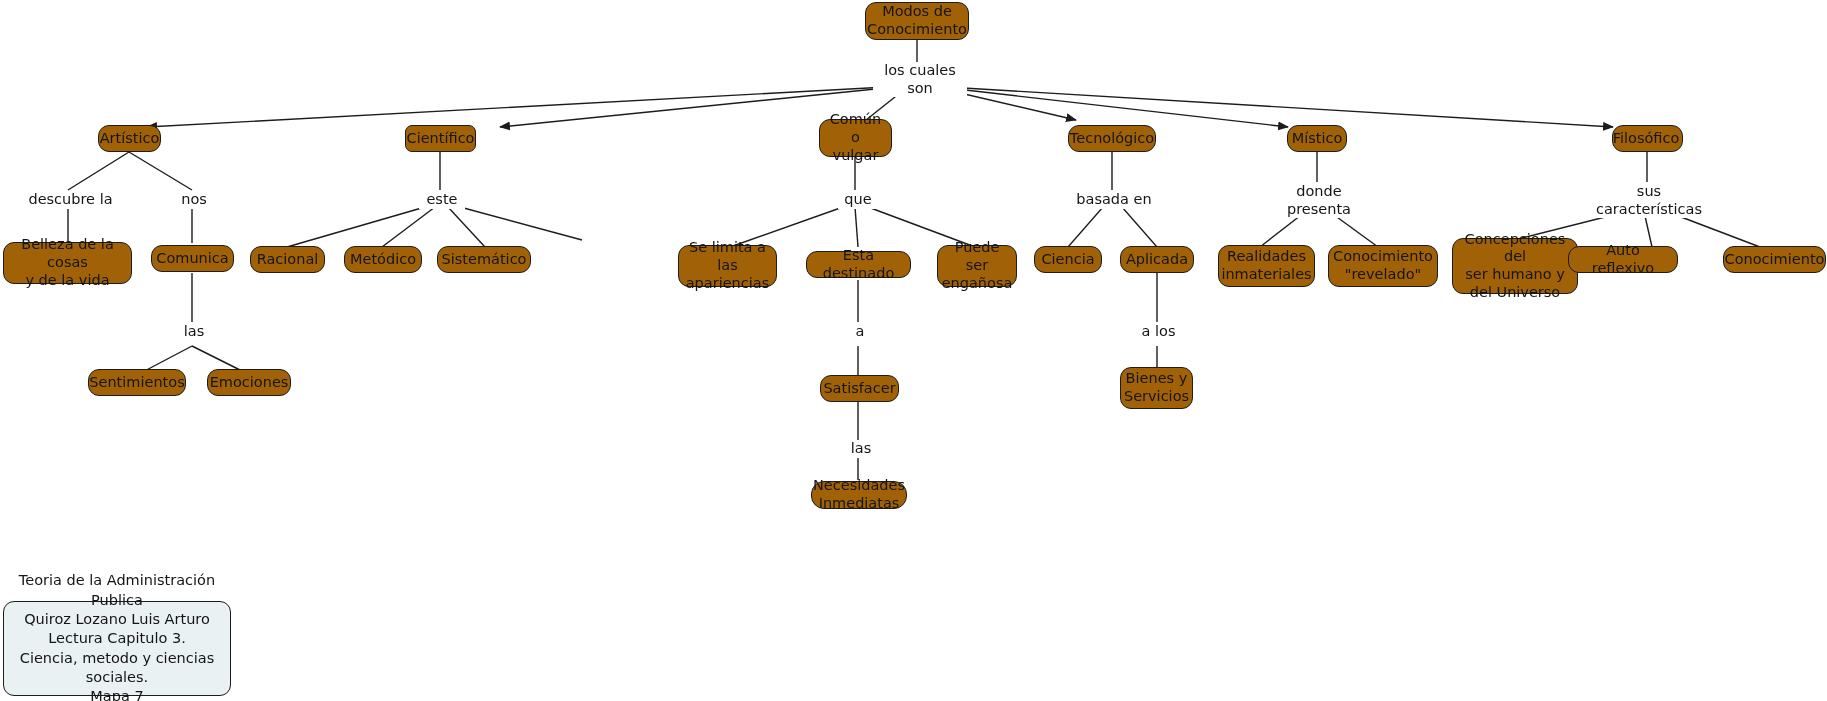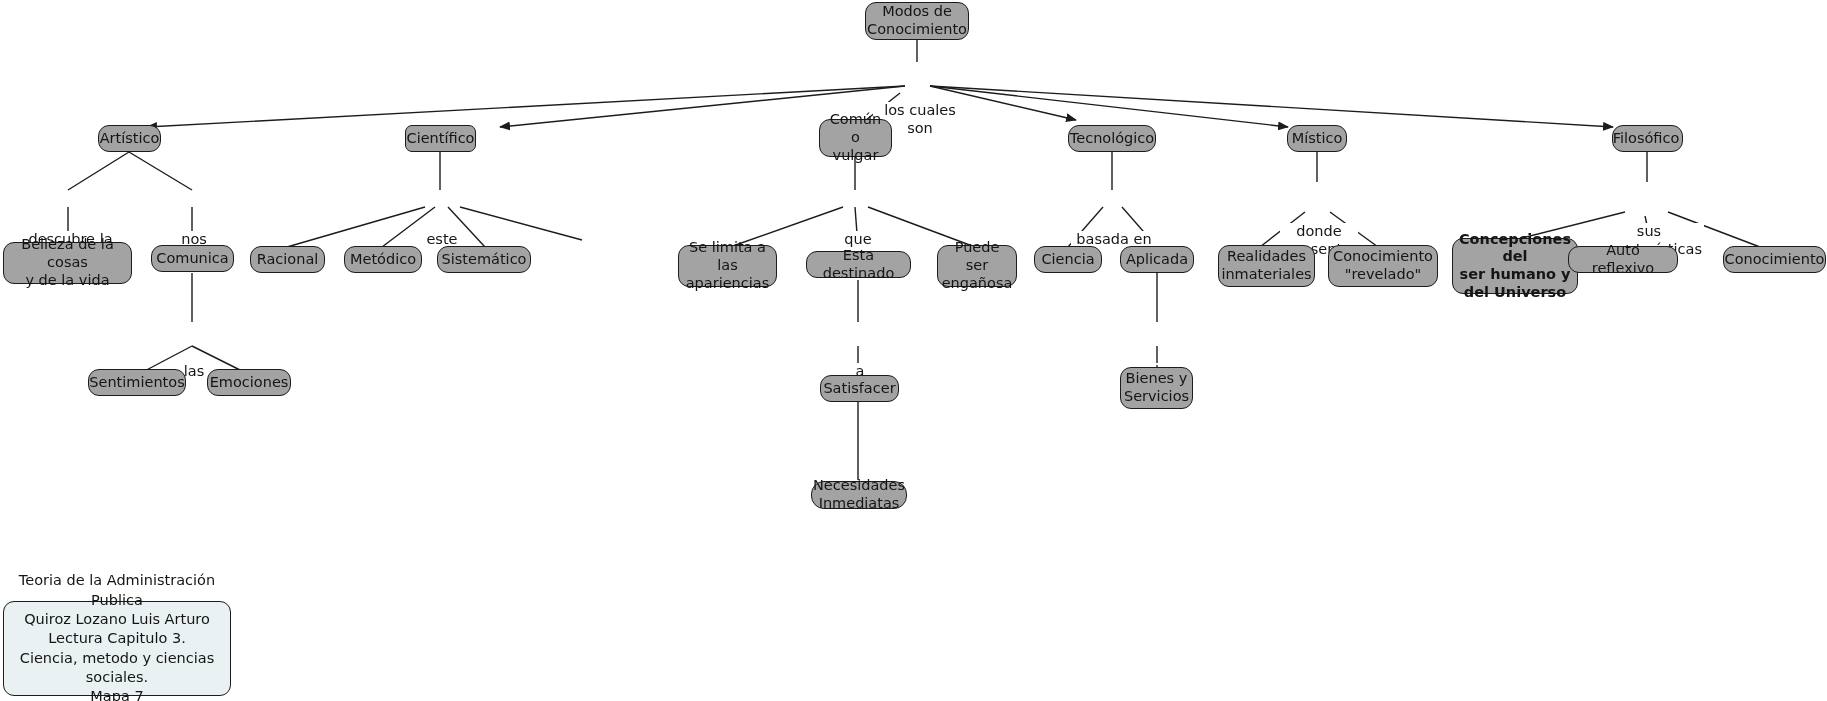--- a/index.html
+++ b/index.html
@@ -21,21 +21,21 @@
     position: absolute;
     left: 0;
     top: 0;
     width: 1827px;
     height: 701px;
     pointer-events: none;
   }
   .node {
     position: absolute;
     box-sizing: border-box;
-    background: #a3a3a3;
+    background: #a16207;
     border: 1.4px solid #1c1c1c;
     border-radius: 11px;
     color: #151515;
     font-size: 14.5px;
     line-height: 1.22;
     text-align: center;
     display: flex;
     align-items: center;
     justify-content: center;
     padding: 3px 9px;
@@ -45,21 +45,20 @@
   .linklabel {
     position: absolute;
     color: #151515;
     font-size: 14.5px;
     line-height: 1.22;
     text-align: center;
     white-space: pre-line;
     background: #ffffff;
     z-index: 2;
     padding: 0 2px;
-    margin-top: 40px;
   }
   .legend {
     position: absolute;
     box-sizing: border-box;
     background: #eaf1f3;
     border: 1.4px solid #1c1c1c;
     border-radius: 11px;
     color: #151515;
     font-size: 14.5px;
     line-height: 1.33;
@@ -211,21 +210,21 @@
 
   <div class="node" style="left:1218px; top:245px; width:97px; height:42px;">Realidades
 inmateriales</div>
 
   <div class="node" style="left:1328px; top:245px; width:110px; height:42px;">Conocimiento
 "revelado"</div>
 
   <div class="linklabel" style="left:1594px; top:183px; width:106px;">sus
 características</div>
 
-  <div class="node" style="left:1452px; top:238px; width:126px; height:56px;font-weight:bold;">Concepciones del
+  <div class="node" style="left:1452px; top:238px; width:126px; height:56px;">Concepciones del
 ser humano y
 del Universo</div>
 
   <div class="node" style="left:1568px; top:246px; width:110px; height:27px;">Auto reflexivo</div>
 
   <div class="node" style="left:1723px; top:246px; width:103px; height:27px;">Conocimiento</div>
 
   <div class="legend" style="left:3px; top:601px; width:228px; height:95px;">Teoria de la Administración Publica
 Quiroz Lozano Luis Arturo
 Lectura Capitulo 3.

